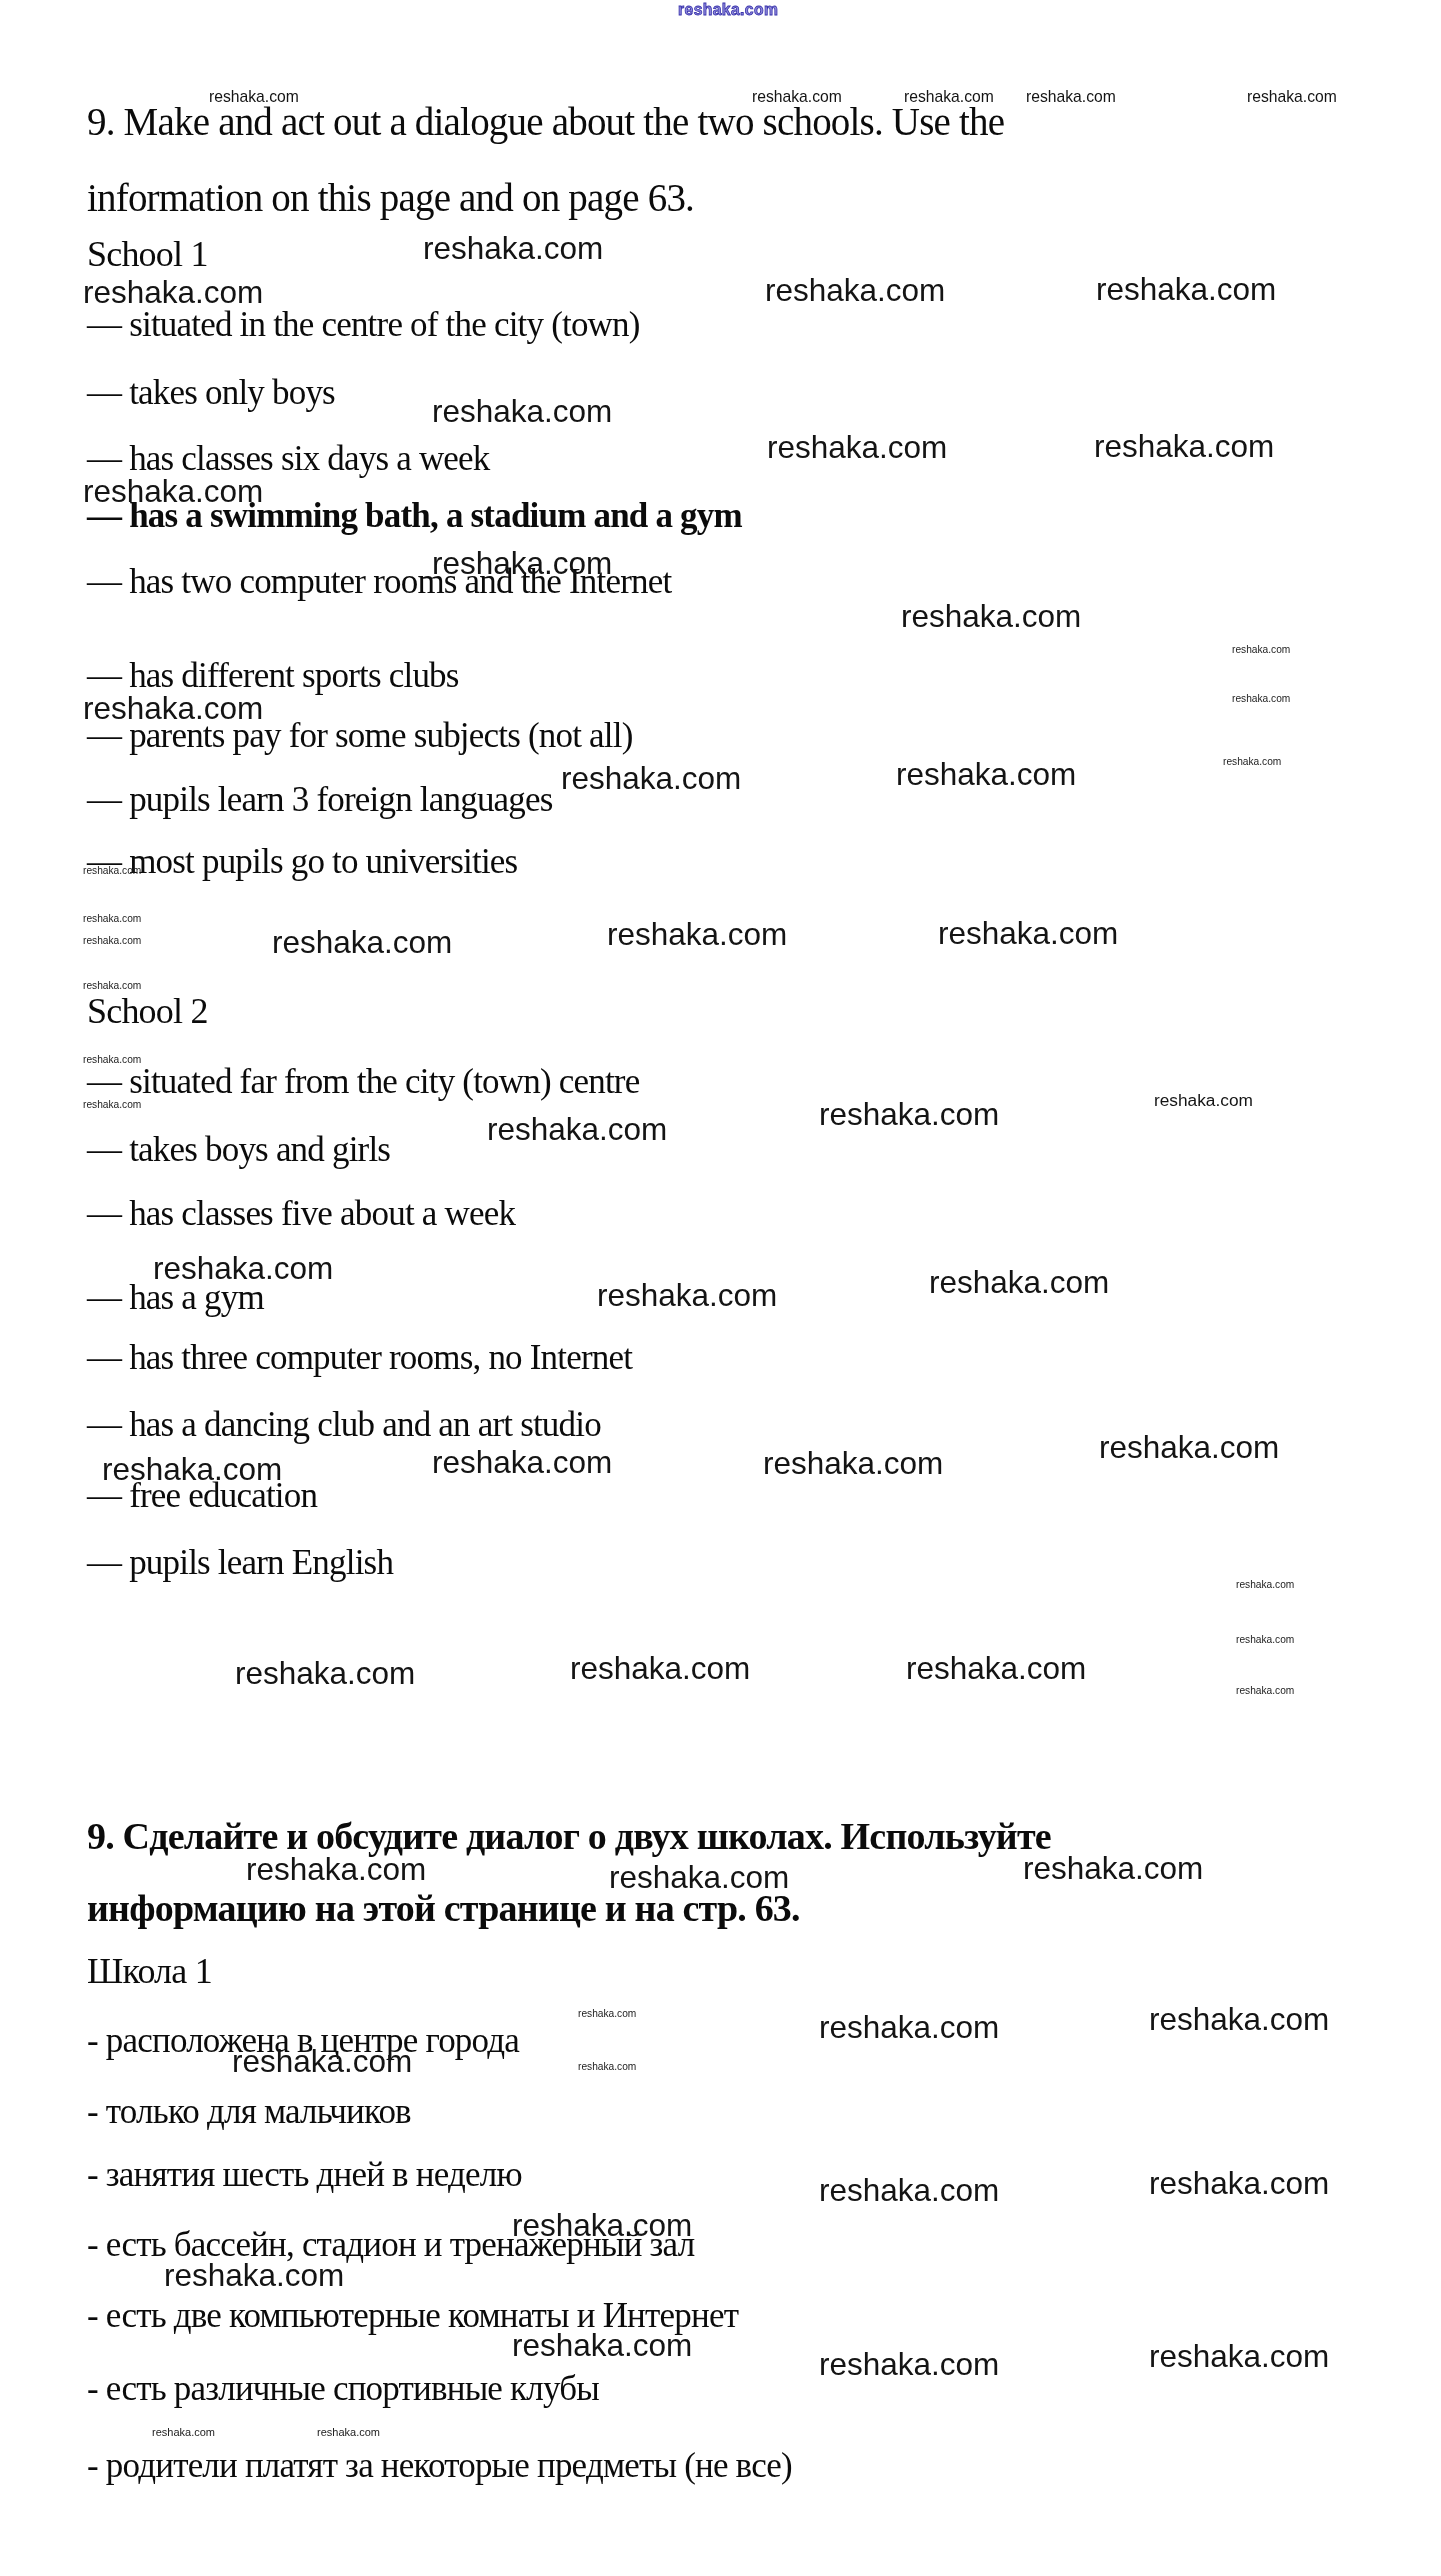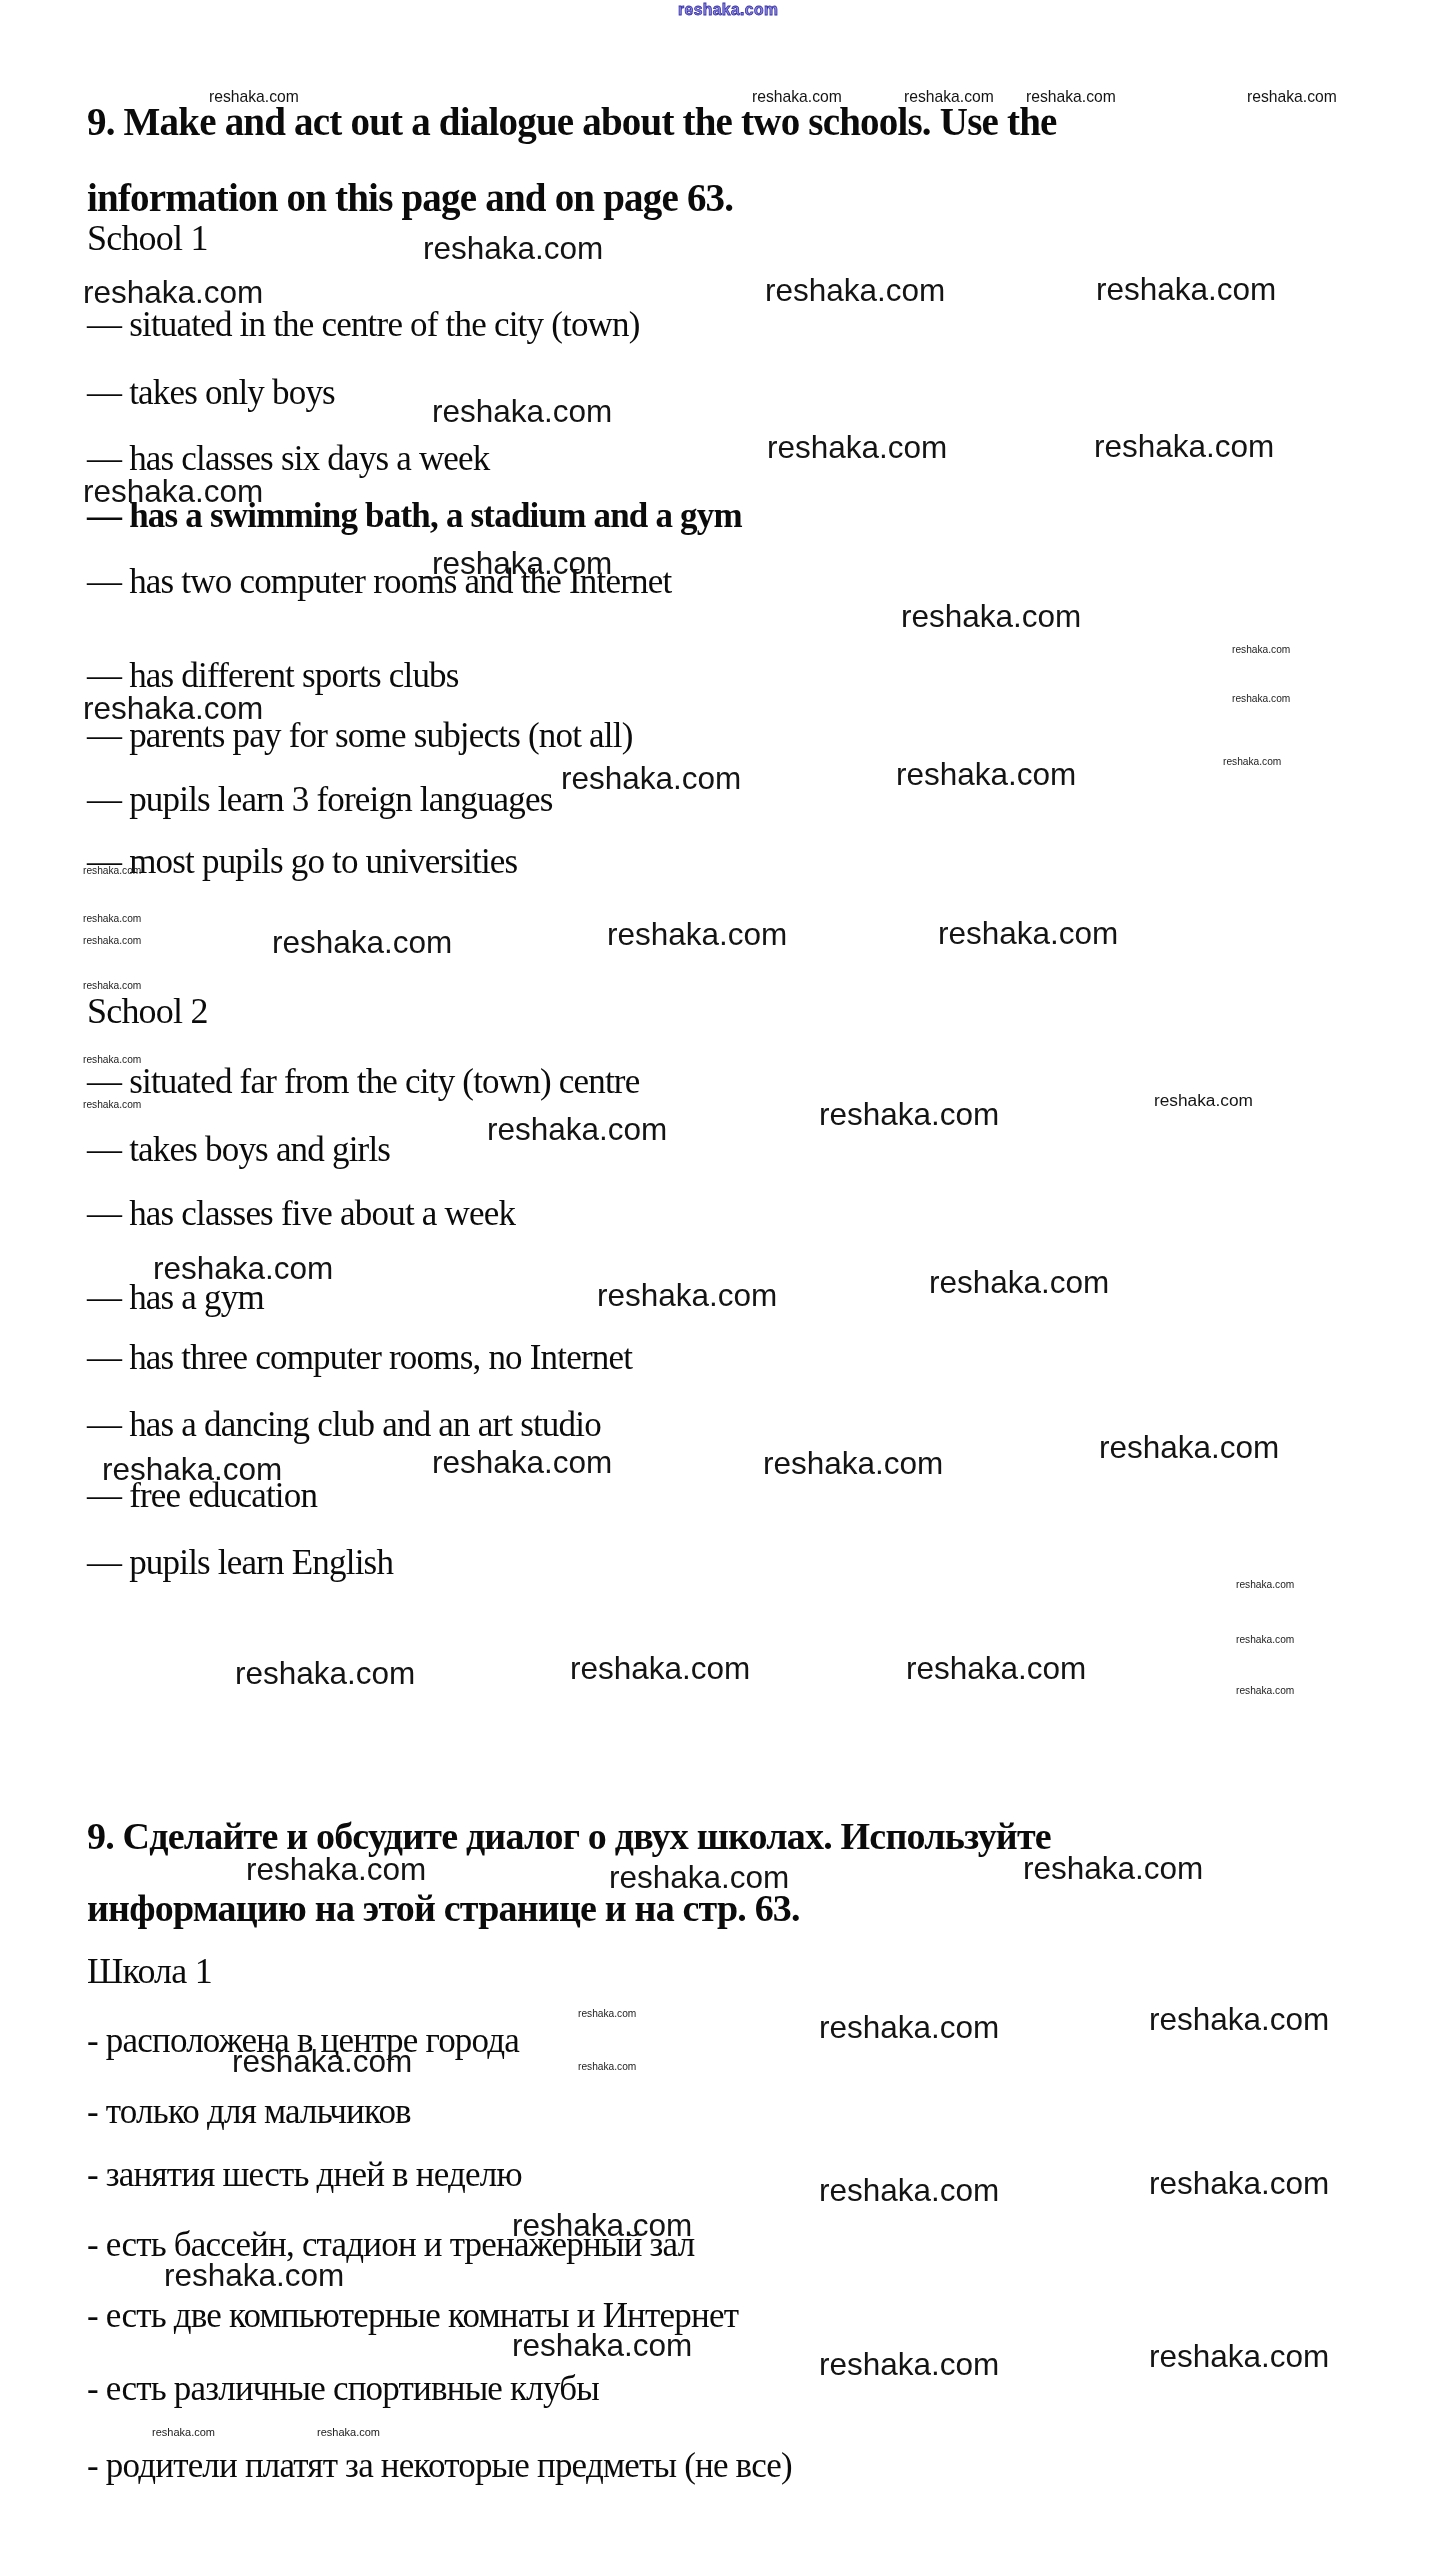--- a/index.html
+++ b/index.html
@@ -6,21 +6,21 @@
   .page{
     position:relative;
     width:1441px;height:2576px;
     background:#ffffff;
     overflow:hidden;
     font-family:"Liberation Serif",serif;
     color:#0b0b0b;
   }
   .abs{position:absolute;white-space:nowrap;line-height:1;}
   .tx{left:87px;}
-  .title-en{font-size:39px;font-weight:bold;letter-spacing:-0.8px;}
+  .title-en{font-size:39px;font-weight:normal;letter-spacing:-0.8px;}
   .heading-en{font-size:36px;letter-spacing:-0.8px;}
   .item-en{font-size:35px;letter-spacing:-0.8px;text-align:right;}
   .title-ru{font-size:38px;font-weight:bold;letter-spacing:-0.8px;}
   .heading-ru{font-size:36px;letter-spacing:-0.8px;}
   .item-ru{font-size:35px;letter-spacing:-0.8px;}
   .wm{font-family:"Liberation Sans",sans-serif;color:#141414;}
   .wm-m{font-size:31.5px;}
   .wm-s{font-size:15.7px;}
   .wm-r{font-size:17.3px;}
   .wm-t{font-size:10.2px;color:#1c1c1c;}
@@ -41,21 +41,21 @@
 
   <span class="abs wm wm-s" style="left:209px;top:89px;">reshaka.com</span>
   <span class="abs wm wm-s" style="left:752px;top:89px;">reshaka.com</span>
   <span class="abs wm wm-s" style="left:904px;top:89px;">reshaka.com</span>
   <span class="abs wm wm-s" style="left:1026px;top:89px;">reshaka.com</span>
   <span class="abs wm wm-s" style="left:1247px;top:89px;">reshaka.com</span>
 
   <div class="abs tx title-en" style="top:102px;">9. Make and act out a dialogue about the two schools. Use the</div>
   <div class="abs tx title-en" style="top:178px;">information on this page and on page 63.</div>
 
-  <div class="abs tx heading-en" style="top:220px;">School 1</div>
+  <div class="abs tx heading-en" style="top:236px;">School 1</div>
   <div class="abs tx item-en" style="top:307px;">— situated in the centre of the city (town)</div>
   <div class="abs tx item-en" style="top:375px;">— takes only boys</div>
   <div class="abs tx item-en" style="top:441px;">— has classes six days a week</div>
   <div class="abs tx item-en" style="top:498px;font-weight:bold;">— has a swimming bath, a stadium and a gym</div>
   <div class="abs tx item-en" style="top:564px;">— has two computer rooms and the Internet</div>
   <div class="abs tx item-en" style="top:658px;">— has different sports clubs</div>
   <div class="abs tx item-en" style="top:718px;">— parents pay for some subjects (not all)</div>
   <div class="abs tx item-en" style="top:782px;">— pupils learn 3 foreign languages</div>
   <div class="abs tx item-en" style="top:844px;">— most pupils go to universities</div>
 

